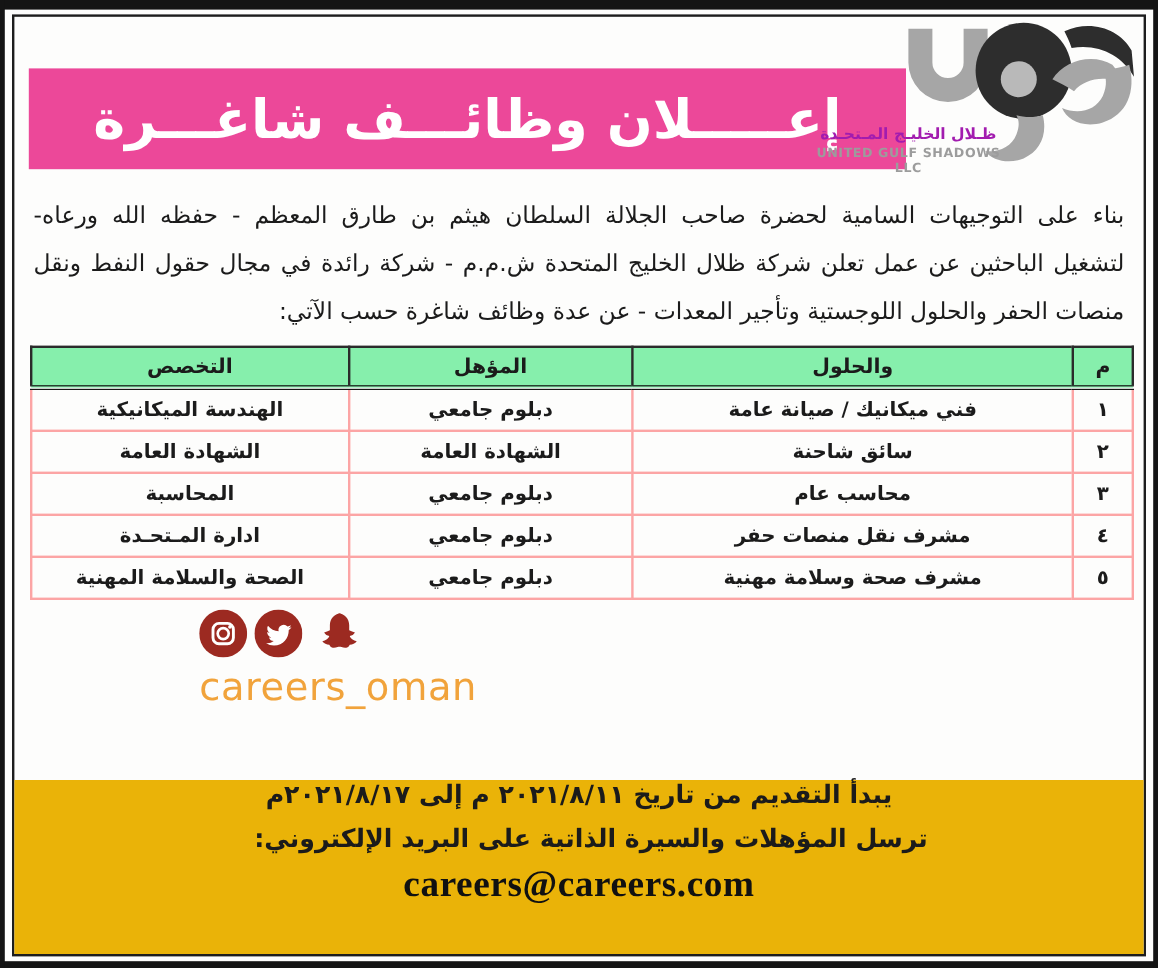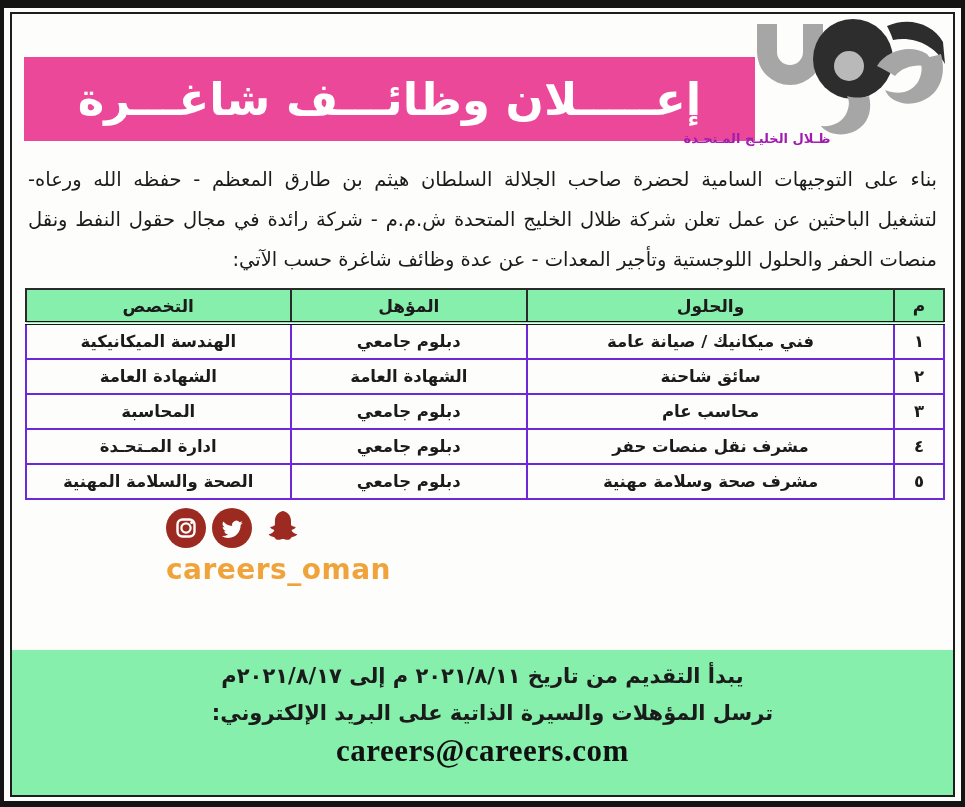--- a/index.html
+++ b/index.html
@@ -27,36 +27,36 @@
   
   .intro { position:absolute; left:28px; right:28px; top:160px; direction:rtl;
            font-size:19.5px; font-weight:normal; line-height:40px; }
   .intro .l-just { text-align:justify; text-align-last:justify; }
   .intro .l-end  { text-align:right; }
   
   table.jobs { position:absolute; left:25px; top:288px; width:920px; border-collapse:collapse;
                direction:rtl; text-align:center; font-weight:bold; }
   table.jobs th { background:#86efac; border:2px solid #2b2b2b; border-bottom:4px double #151515;
                   height:29px; font-size:17px; }
-  table.jobs td { border:2px solid #6d28d9; height:31px; font-size:16.5px; }
+  table.jobs td { border:2px solid #fca5a5; height:31px; font-size:16.5px; }
   
   .conditions { position:absolute; right:28px; top:490px; direction:rtl; text-align:right; }
   .conditions .title { font-size:20px; font-weight:bold; }
   .conditions ul { list-style:none; margin:16px 0 0; padding:0 182px 0 0; }
   .conditions li { position:relative; padding-right:34px; font-size:19px; font-weight:bold; margin-bottom:20px; }
   .conditions li .dot { position:absolute; right:0; top:6px; width:9px; height:9px;
                         border-radius:50%; background:#111; }
   
   .social { position:absolute; left:166px; top:506px; }
   .social .icons { display:flex; gap:6px; align-items:center; color:var(--icon-color,#9c2a21); }
-  .social .handle { margin-top:3px; font-size:28px; font-weight:700;
+  .social .handle { margin-top:3px; font-size:32px; font-weight:400;
                     color:var(--handle-color,#f1a33b); letter-spacing:.5px; }
   
   .footer { position:absolute; left:12px; right:12px; top:650px; bottom:12px;
-            background:#86efac; text-align:center; padding-top:14px; box-sizing:border-box; }
+            background:#eab308; text-align:center; padding-top:0; box-sizing:border-box; }
   .footer .l1, .footer .l2 { font-size:21px; font-weight:bold; direction:rtl; }
   .footer .l2 { margin-top:13px;margin-left:20px; }
   .footer .email { margin-top:8px; font-size:31px; font-weight:bold;
                    font-family:"Liberation Serif","DejaVu Serif",serif; letter-spacing:.5px; color:#111; }
 </style>
 </head>
 <body>
 
 <div class="page">
 
@@ -81,20 +81,21 @@
       <path d="M120 82 c4 16 -2 30 -16 36 c-12 5 -26 2 -32 -6 c12 1 22 -4 26 -14 c3 -8 2 -12 0 -16 c7 2 15 2 22 0 z" fill="#a6a6a6"></path>
 
       <path d="M138 12 c22 -10 46 -2 56 16 l2 22 c-10 -18 -30 -28 -52 -24 c-2 -6 -4 -10 -6 -14 z" fill="#2d2d2d"></path>
 
       <path d="M128 52 c10 -16 34 -22 50 -12 l14 18 c-16 -10 -36 -8 -46 4 c-6 -4 -12 -7 -18 -10 z" fill="#a6a6a6"></path>
 
       <path d="M192 40 c6 22 -2 42 -22 48 c-16 5 -30 -2 -34 -12 c14 6 28 2 34 -10 c4 -9 3 -16 0 -22 c8 0 16 -2 22 -4 z" fill="#a6a6a6"></path>
     </svg>
     <div class="names">
       <div class="ar">ظـلال الخليـج المـتحـدة</div>
+      <div class="en">UNITED GULF SHADOWS LLC</div>
     </div>
   </div>
 
   <div class="intro">
     <div class="l-just">بناء على التوجيهات السامية لحضرة صاحب الجلالة السلطان هيثم بن طارق المعظم - حفظه الله ورعاه-</div>
     <div class="l-just">لتشغيل الباحثين عن عمل تعلن شركة ظلال الخليج المتحدة ش.م.م - شركة رائدة في مجال حقول النفط ونقل</div>
     <div class="l-end">منصات الحفر والحلول اللوجستية وتأجير المعدات - عن عدة وظائف شاغرة حسب الآتي:</div>
   </div>
 
   <table class="jobs">

